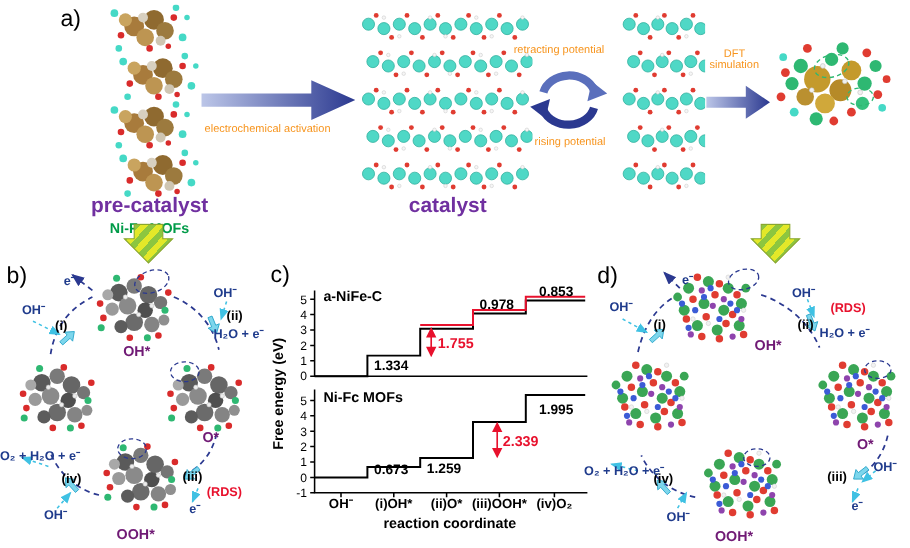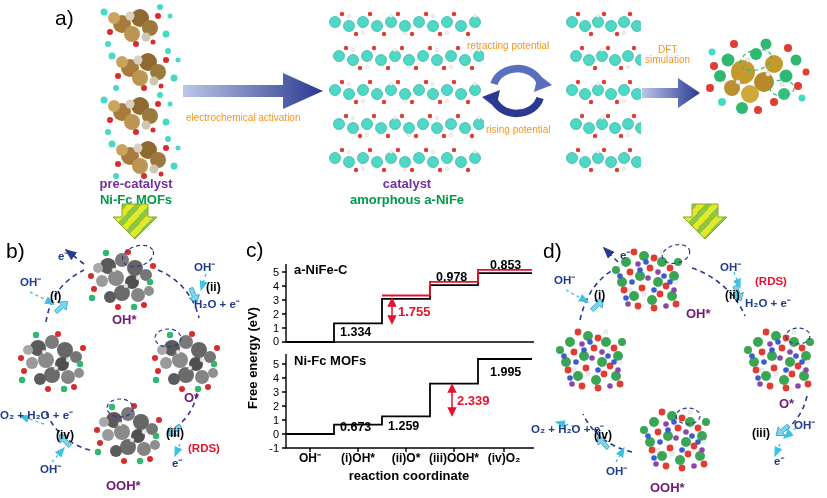--- a/index.html
+++ b/index.html
@@ -7,21 +7,21 @@
        font-family:"Liberation Sans",sans-serif;color:#000;overflow:hidden}
   .abs{position:absolute}
   .lbl{position:absolute;white-space:nowrap;line-height:1.1}
   .panel-letter{font-size:21px;color:#000}
   .orange{color:#f7941d;font-size:10px;font-weight:400}
   .navy{color:#1f3b8c;font-size:11.5px;font-weight:600}
   .step{color:#000;font-size:12px;font-weight:600}
   .species{color:#701a75;font-size:13px;font-weight:700}
   .redtxt{color:#e8112d;font-size:11.5px;font-weight:700}
   .cap{position:absolute;text-align:center;line-height:1.25}
-  .cap .l1{color:#7030a0;font-weight:700;font-size:13px}
+  .cap .l1{color:#7030a0;font-weight:700;font-size:19px}
   .cap .l2{color:#009b48;font-weight:700;font-size:13px}
   svg text{font-family:"Liberation Sans",sans-serif;fill:#000}
   .t11{font-size:11px}
   .t12{font-size:12px;font-weight:600}
   .t13b{font-size:13px;font-weight:700}
   .tval{font-size:12.5px;font-weight:600}
   .tred{fill:#e8112d;font-size:13px;font-weight:700}
 </style>
 </head>
 <body>
@@ -306,21 +306,20 @@
   <svg class="abs" style="left:696px;top:28px" width="124" height="100">
     <use href="#nifecBlob" x="2" y="2"></use>
   </svg>
 
   <div class="cap" style="left:66px;top:176px;width:140px">
     <div class="l1">pre-catalyst</div>
     <div class="l2">Ni-Fc MOFs</div>
   </div>
   <div class="cap" style="left:322px;top:176px;width:170px">
     <div class="l1">catalyst</div>
-    <div class="l2">amorphous a-NiFe</div>
   </div>
 
   <svg class="abs" style="left:112px;top:203px" width="46" height="38">
     <use href="#greenChevron" x="1" y="1"></use>
   </svg>
   <svg class="abs" style="left:682px;top:203px" width="46" height="38">
     <use href="#greenChevron" x="1" y="1"></use>
   </svg>
 
   <svg class="abs" style="left:0;top:238px" width="252" height="260">

